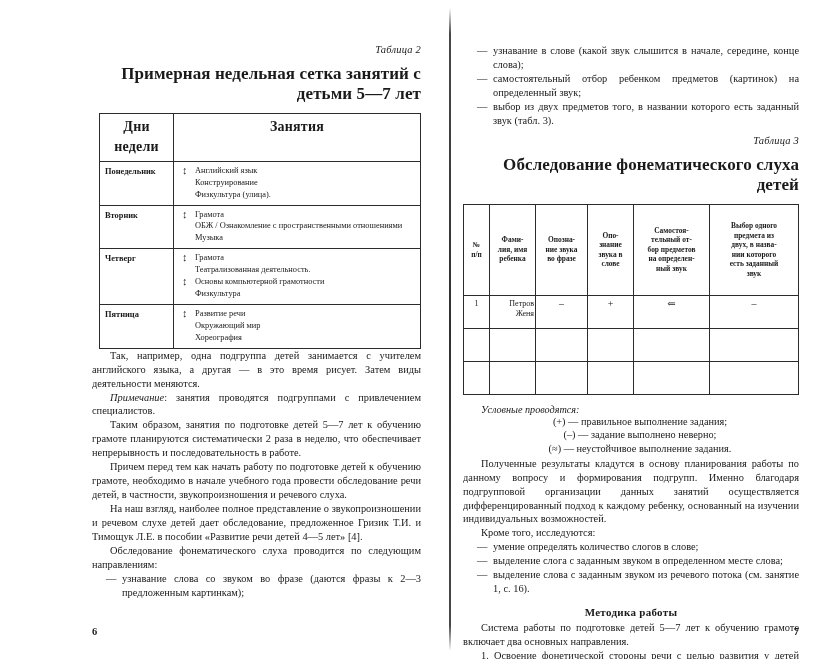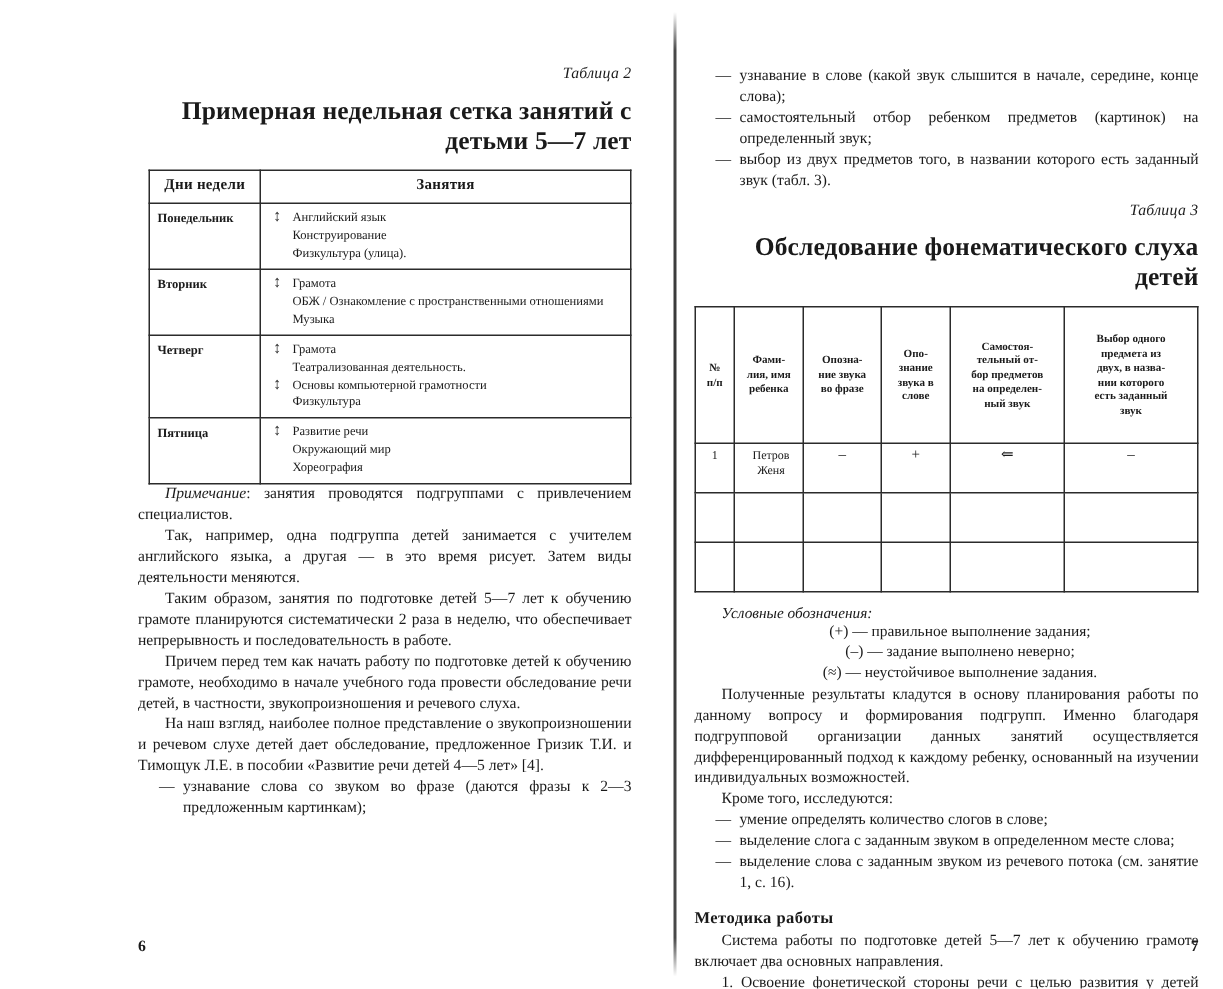--- a/index.html
+++ b/index.html
@@ -74,21 +74,21 @@
   table.sched td {
     border: 1px solid #2b2b2b;
     font-size: 8.4px;
     vertical-align: top;
     padding: 3px 4px 4px 5px;
     line-height: 1.42;
   }
   table.sched th {
     text-align: center;
     font-weight: bold;
-    font-size: 10px;
+    font-size: 14px;
     padding: 3px 2px 4px;
     letter-spacing: .2px;
   }
   table.sched col.c-day { width: 74px; }
   table.sched td.day {
     white-space: nowrap;
     padding-top: 4px;
     font-weight: bold;
   }
   .lessons {
@@ -137,21 +137,21 @@
     margin: 0;
   }
   ul.dash li .dash-mark {
     position: absolute;
     left: 14px;
     top: 0;
   }
   h3.section {
     font-size: 11px;
     font-weight: bold;
-    text-align: left;
+    text-align: center;
     margin: 10px 0 3px 0;
     letter-spacing: .3px;
   }
   
   table.survey {
     border-collapse: collapse;
     width: 336px;
     table-layout: fixed;
     margin: 0;
   }
@@ -165,21 +165,21 @@
     padding: 3px 1px;
     vertical-align: middle;
   }
   table.survey th { height: 84px; }
   table.survey td {
     height: 14px;
     font-weight: normal;
     font-size: 8px;
   }
   table.survey td.namecell {
-    text-align: center;
+    text-align: right;
     padding-left: 4px;
     height: 26px;
     vertical-align: top;
     padding-top: 3px;
     line-height: 1.3;
   }
   table.survey td.numcell {
     vertical-align: top;
     padding-top: 3px;
   }
@@ -287,27 +287,28 @@
                   <span class="lesson">Развитие речи</span>
                   <span class="lesson">Окружающий мир</span>
                   <span class="lesson">Хореография</span>
                 </div>
               </div>
             </td>
           </tr>
         </tbody>
     </table>
 
+    <p class="body">Так, например, одна подгруппа детей занимается с учителем английского языка, а другая — в это время рисует. Затем виды деятельности меняются.</p>
     <p class="body first-note">
       <span class="note-lead">Примечание</span><span>: занятия проводятся подгруппами с привлечением специалистов.</span>
     </p>
-    <p class="body">Так, например, одна подгруппа детей занимается с учителем английского языка, а другая — в это время рисует. Затем виды деятельности меняются.</p>
     <p class="body">Таким образом, занятия по подготовке детей 5—7 лет к обучению грамоте планируются систематически 2 раза в неделю, что обеспечивает непрерывность и последовательность в работе.</p>
     <p class="body">Причем перед тем как начать работу по подготовке детей к обучению грамоте, необходимо в начале учебного года провести обследование речи детей, в частности, звукопроизношения и речевого слуха.</p>
     <p class="body">На наш взгляд, наиболее полное представление о звукопроизношении и речевом слухе детей дает обследование, предложенное Гризик Т.И. и Тимощук Л.Е. в пособии «Развитие речи детей 4—5 лет» [4].</p>
+    <p class="body">Обследование фонематического слуха проводится по следующим направлениям:</p>
 
     <ul class="dash" id="left-bullets">
         <li><span class="dash-mark">—</span><span>узнавание слова со звуком во фразе (даются фразы к 2—3 предложенным картинкам);</span></li>
       </ul>
 
     <div class="pageno pageno-left">6</div>
   </div>
 
   <div class="page page-right">
 
@@ -361,21 +362,21 @@
             <td class="numcell"></td>
             <td class="namecell"></td>
             <td class="mark"></td>
             <td class="mark"></td>
             <td class="mark"></td>
             <td class="mark"></td>
           </tr>
         </tbody>
     </table>
 
-    <div class="legend-title">Условные обозначения:</div>
+    <div class="legend-title">Условные проводятся:</div>
     <ul class="legend" id="legend-list">
         <li>(+) — правильное выполнение задания;</li>
         <li>(–) — задание выполнено неверно;</li>
         <li>(≈) — неустойчивое выполнение задания.</li>
       </ul>
 
     <p class="body" style="margin-top:1px;">Полученные результаты кладутся в основу планирования работы по данному вопросу и формирования подгрупп. Именно благодаря подгрупповой организации данных занятий осуществляется дифференцированный подход к каждому ребенку, основанный на изучении индивидуальных возможностей.</p>
     <p class="body">Кроме того, исследуются:</p>
 
     <ul class="dash" id="right-bullets-mid">

